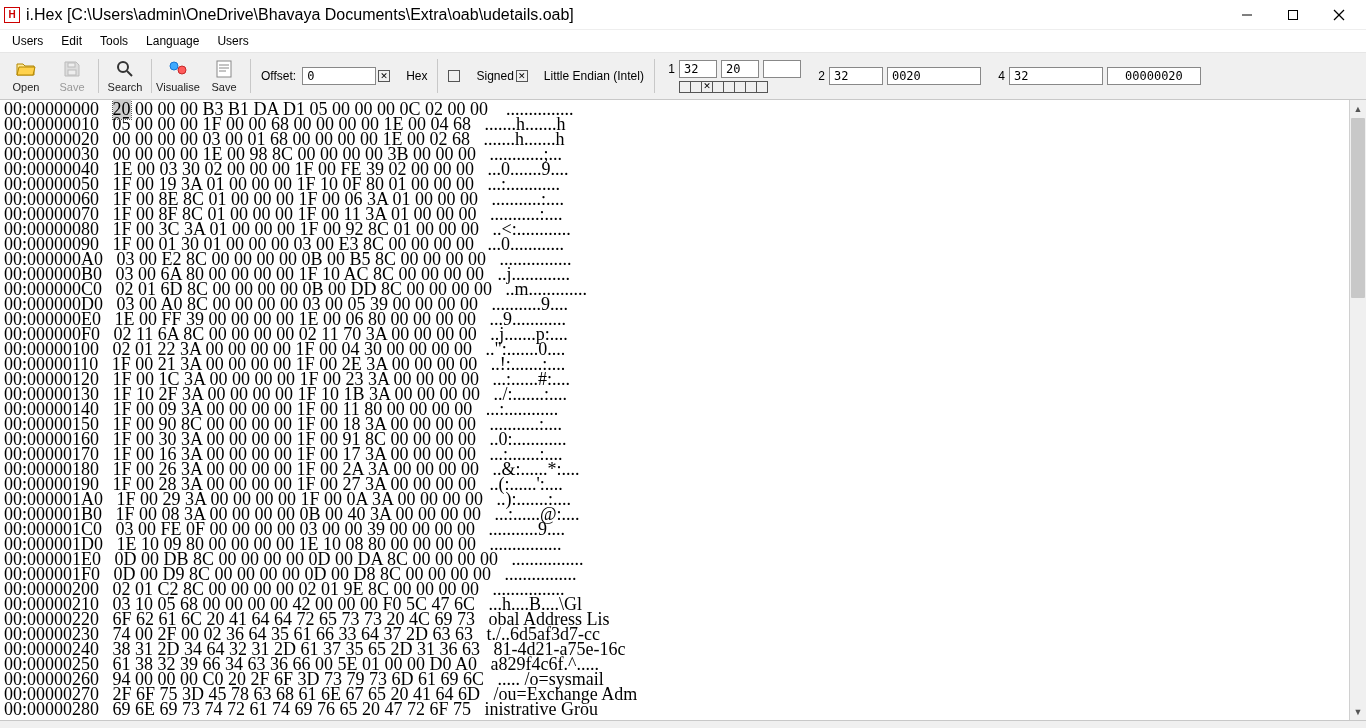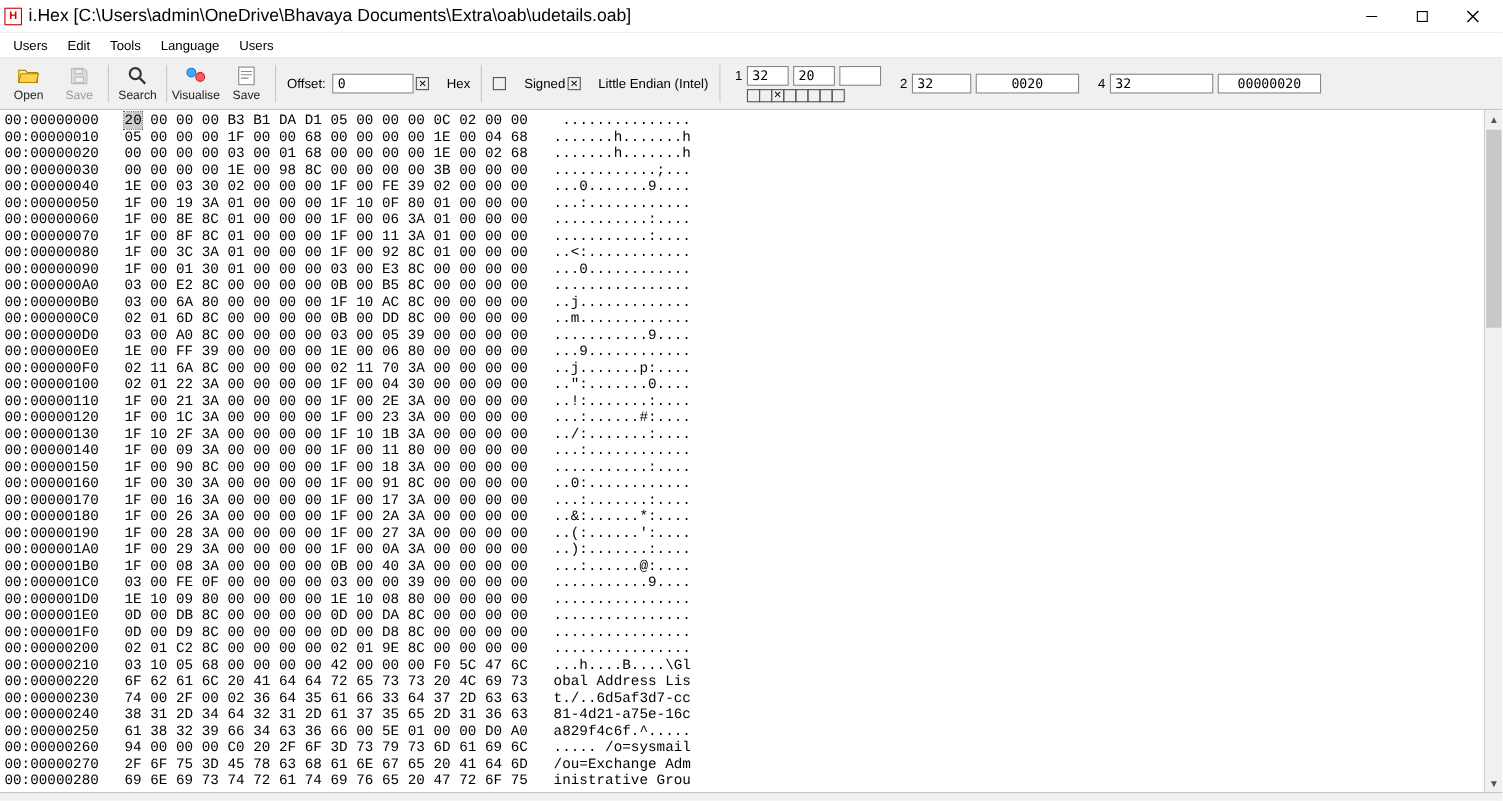--- a/index.html
+++ b/index.html
@@ -143,22 +143,22 @@
     line-height: 9px;
   }
   .hex-area {
     position: relative;
     height: 620px;
     overflow: hidden;
     display: flex;
   }
   .hex-content {
     flex: 1 1 auto;
-    font-family: Liberation Mono, monospace;
-    font-size: 13px;
+    font-family: Liberation Serif, serif;
+    font-size: 18px;
     line-height: 15px;
     white-space: pre;
     padding: 2px 4px;
     color: #000;
   }
   .hex-row { height: 15px; }
   .hex-row .addr { color: #000; }
   .cursor-cell {
     background: #ccc;
     outline: 1px dotted #555;
@@ -321,21 +321,21 @@
         <span class="bit"></span>
         <span class="bit"></span>
         <span class="bit"></span>
       </div>
   </div>
 
   <div class="num-group">
     <div class="num-row">
       <span class="lbl">2</span>
       <input class="w-dec3" type="text" value="32" style="">
-      <input class="w-hex4" type="text" style="text-align: center;" value="0020">
+      <input class="w-hex4" type="text" style="text-align: left;" value="0020">
     </div>
   </div>
 
   <div class="num-group">
     <div class="num-row">
       <span class="lbl">4</span>
       <input class="w-hex8" type="text" value="32" style="">
       <input class="w-hex8" type="text" style="text-align: center;" value="00000020">
     </div>
   </div>

